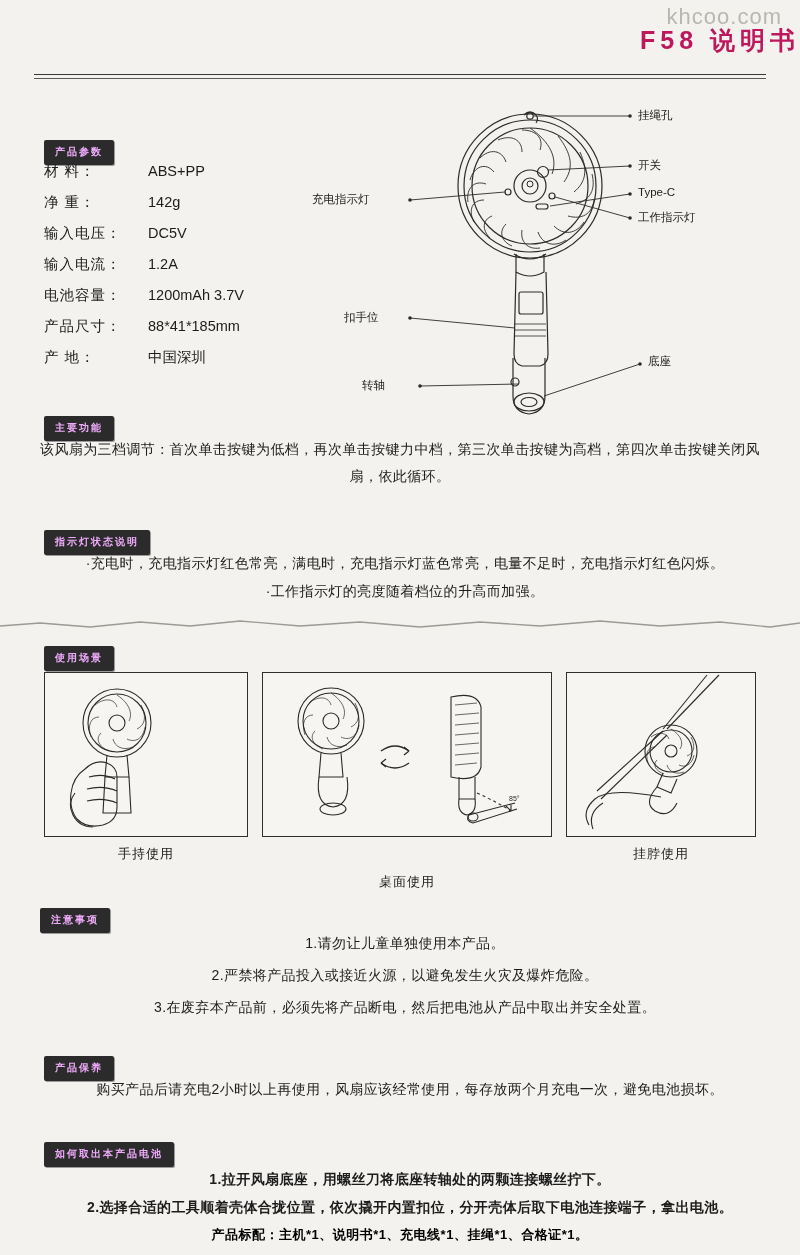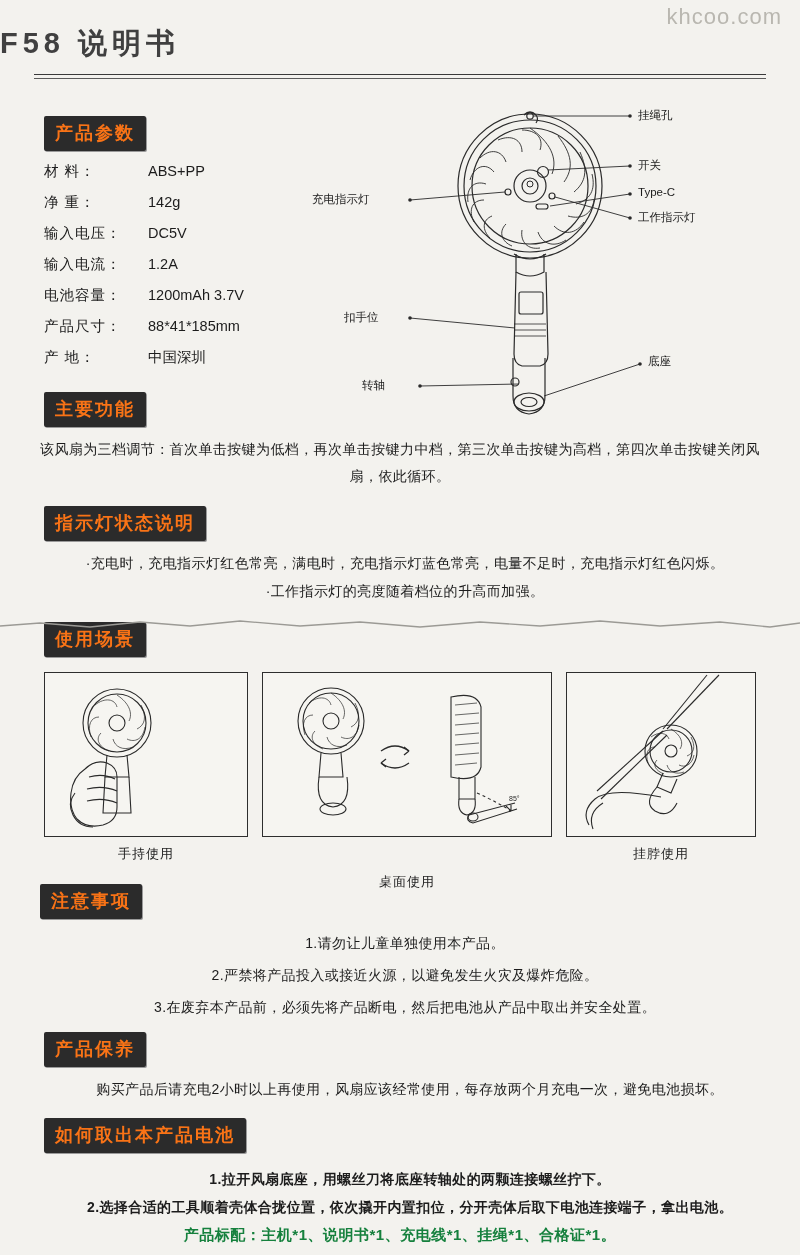--- a/index.html
+++ b/index.html
@@ -26,48 +26,49 @@
     font-size: 22px;
     color: #b9b7b0;
     letter-spacing: 1px;
     font-family: "Liberation Sans", sans-serif;
   }
   .doc-title {
     position: absolute;
     top: 24px;
     left: 0;
     width: 100%;
-    text-align: left;
-    font-size: 29px;
+    text-align: right;
+    font-size: 25px;
     font-weight: bold;
     letter-spacing: 5px;
-    color: #404040;
+    color: #be185d;
   }
   .rule {
     position: absolute;
     left: 34px;
     right: 34px;
     border-top: 1px solid #3a3a3a;
   }
   .rule.r1 { top: 74px; }
   .rule.r2 { top: 78px; border-top: 1px solid #5a5a5a; }
 
   
   .chip {
     position: absolute;
     display: inline-block;
     background: #2b2b2b;
-    color: #f97316;
-    font-size: 18px;
+    color: #f0abfc;
+    font-size: 10px;
     font-weight: bold;
     padding: 5px 11px 6px 11px;
     letter-spacing: 2px;
     border-radius: 2px;
     white-space: nowrap;
     box-shadow: 1px 1px 0 #9a9a9a;
+    margin-top: 24px;
   }
 
   .spec-list {
     position: absolute;
     left: 44px;
     top: 156px;
     font-size: 14.5px;
     line-height: 31px;
     color: #1c1c1c;
   }
@@ -145,24 +146,24 @@
     color: #1c1c1c;
     text-align: center;
     letter-spacing: 1px;
   }
 
   .footer-note {
     position: absolute;
     left: 0;
     width: 100%;
     text-align: center;
-    font-size: 15px;
+    font-size: 13px;
     font-weight: bold;
     letter-spacing: 0.5px;
-    color: #15803d;
+    color: #000000;
   }
   .bold-line { font-weight: bold; }
 </style>
 </head>
 <body>
 
 <div class="page">
 
   <div class="watermark">khcoo.com</div>
 

